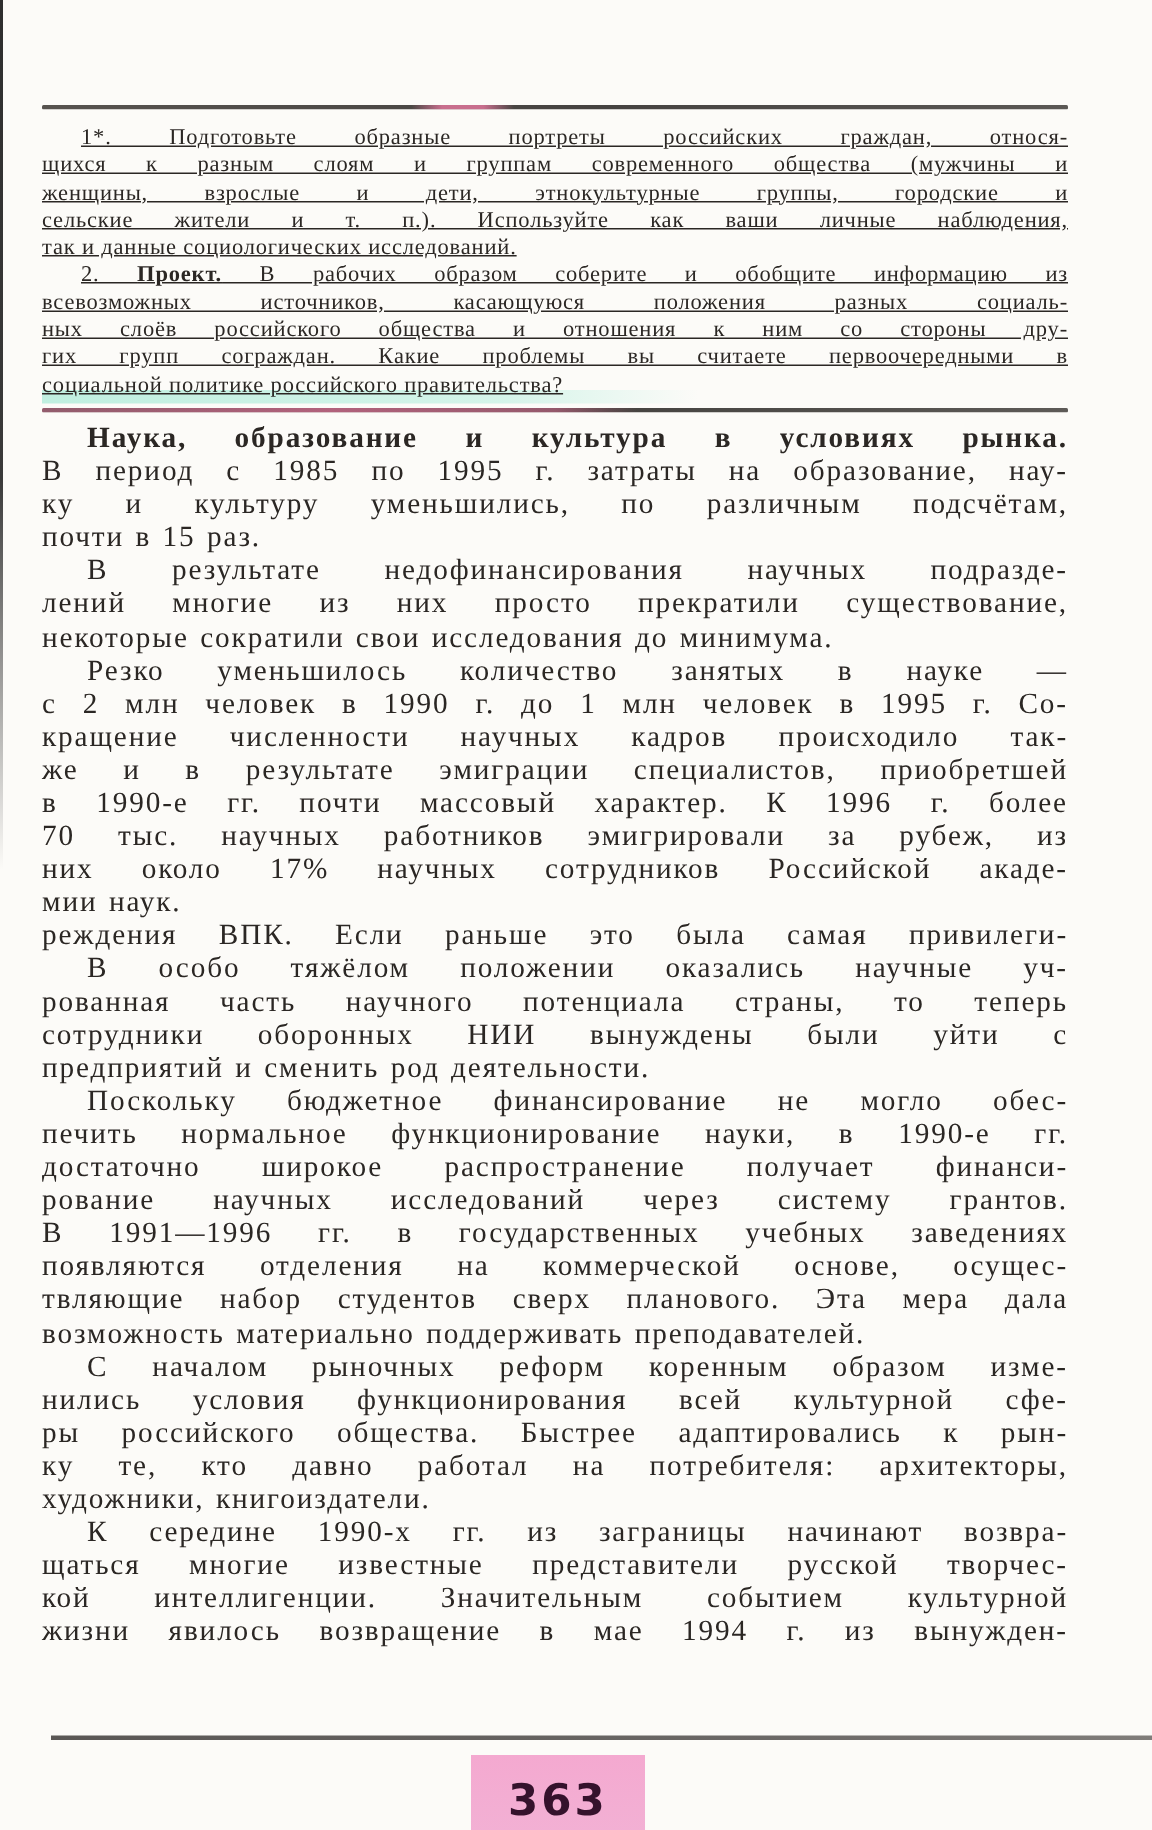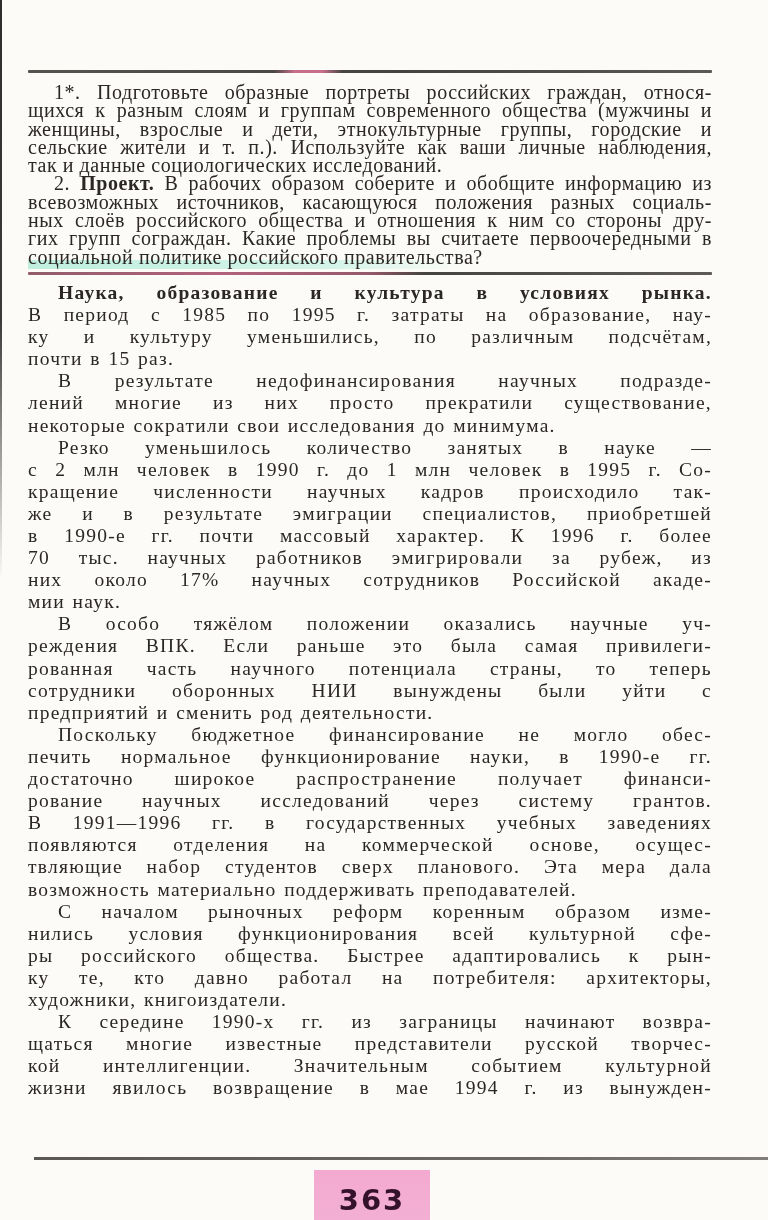--- a/index.html
+++ b/index.html
@@ -32,23 +32,24 @@
       linear-gradient(90deg, #57534f 0%, #454240 55%, #5b5855 100%);
   }
   .rule-mid {
     background-image:
       linear-gradient(90deg, rgba(226,110,150,.45) 1%, rgba(226,110,150,.68) 28%, rgba(226,110,150,.5) 50%, rgba(226,110,150,0) 58%),
       linear-gradient(90deg, #524e4b 0%, #454340 55%, #5d5a57 100%);
   }
   .exercises {
     position: relative;
     padding: 10px 0 6px 0;
-    font-size: 20px;
+    font-size: 15px;
     line-height: 18.3px;
     letter-spacing: .55px;
+    text-decoration: underline;
   }
   .exercises .line.first { padding-left: 26px; }
   .cyan-smear {
     position: absolute;
     left: 0; bottom: 3px;
     width: 438px; height: 9px;
     z-index: -1;
     background: linear-gradient(90deg, rgba(108,222,190,.42) 0%, rgba(136,230,205,.34) 70%, rgba(136,230,205,0) 100%);
   }
   .body-text {
@@ -129,22 +130,22 @@
           <div class="line first"><span>Резко уменьшилось количество занятых в науке —</span></div>
           <div class="line"><span>с 2 млн человек в 1990 г. до 1 млн человек в 1995 г. Со-</span></div>
           <div class="line"><span>кращение численности научных кадров происходило так-</span></div>
           <div class="line"><span>же и в результате эмиграции специалистов, приобретшей</span></div>
           <div class="line"><span>в 1990-е гг. почти массовый характер. К 1996 г. более</span></div>
           <div class="line"><span>70 тыс. научных работников эмигрировали за рубеж, из</span></div>
           <div class="line"><span>них около 17% научных сотрудников Российской акаде-</span></div>
           <div class="line last"><span>мии наук.</span></div>
         </div>
         <div>
+          <div class="line"><span>реждения ВПК. Если раньше это была самая привилеги-</span></div>
           <div class="line first"><span>В особо тяжёлом положении оказались научные уч-</span></div>
-          <div class="line"><span>реждения ВПК. Если раньше это была самая привилеги-</span></div>
           <div class="line"><span>рованная часть научного потенциала страны, то теперь</span></div>
           <div class="line"><span>сотрудники оборонных НИИ вынуждены были уйти с</span></div>
           <div class="line last"><span>предприятий и сменить род деятельности.</span></div>
         </div>
         <div>
           <div class="line first"><span>Поскольку бюджетное финансирование не могло обес-</span></div>
           <div class="line"><span>печить нормальное функционирование науки, в 1990-е гг.</span></div>
           <div class="line"><span>достаточно широкое распространение получает финанси-</span></div>
           <div class="line"><span>рование научных исследований через систему грантов.</span></div>
           <div class="line"><span>В 1991—1996 гг. в государственных учебных заведениях</span></div>

